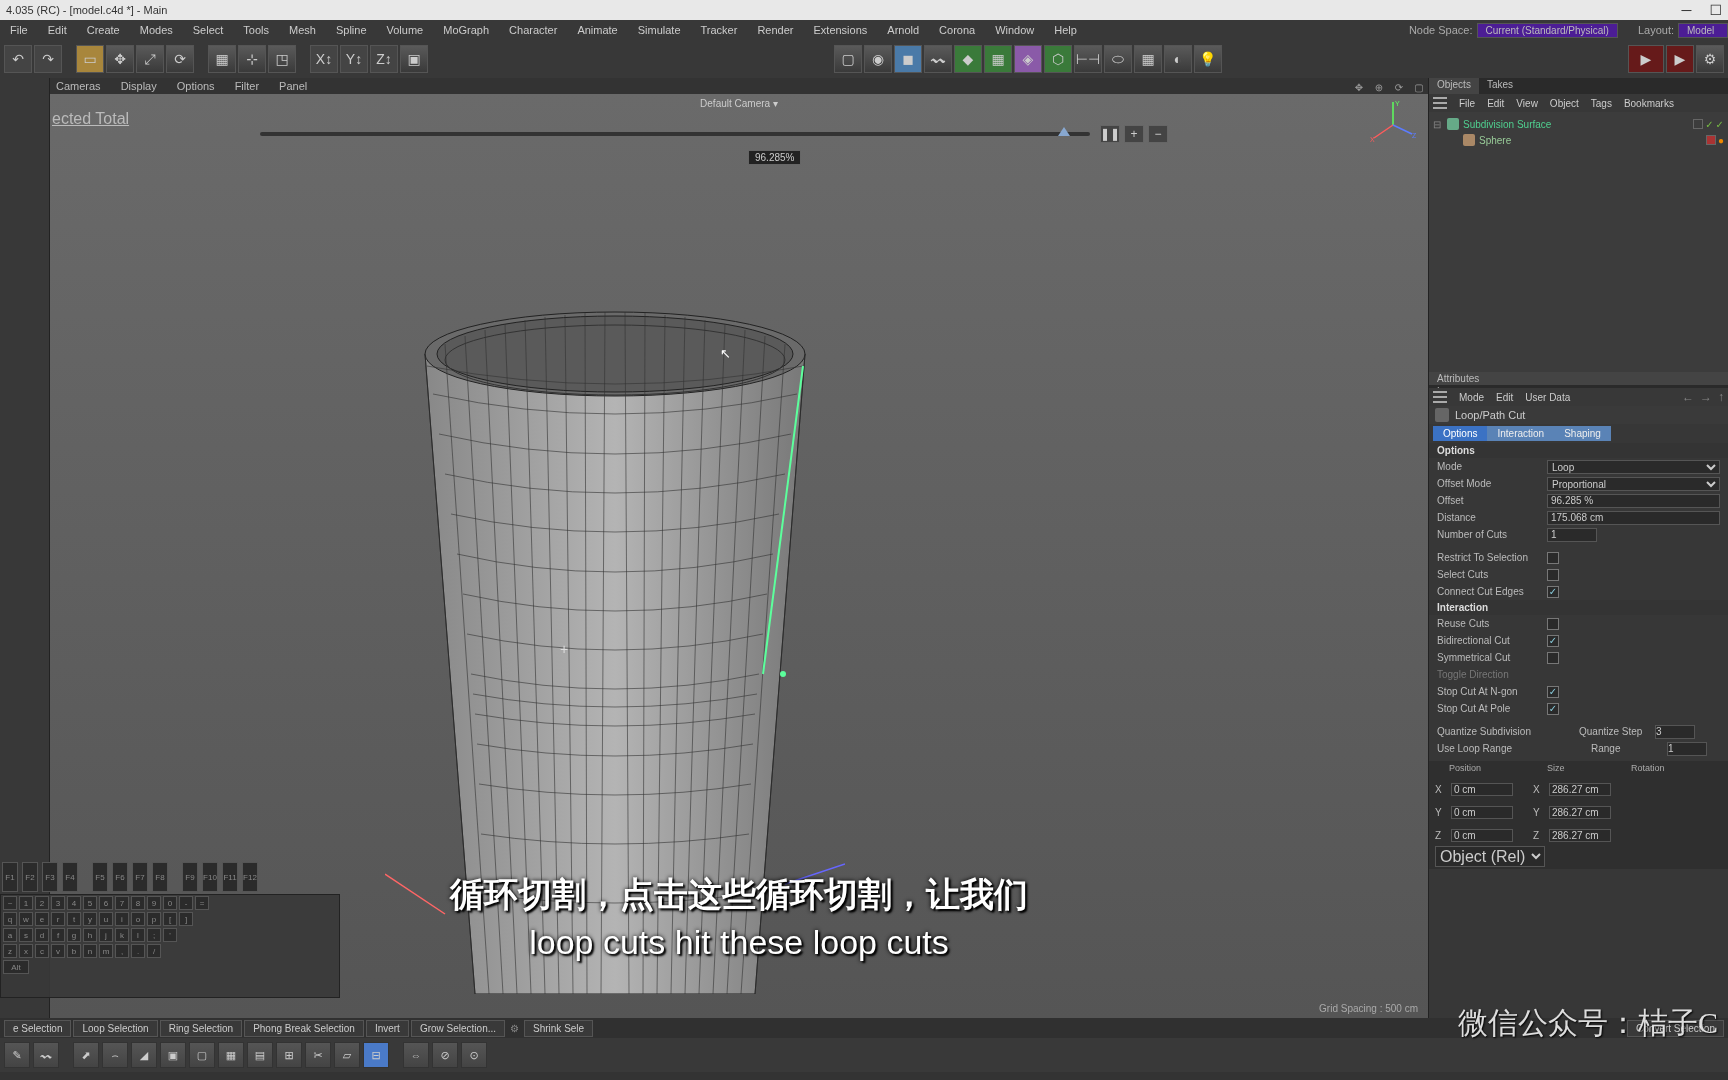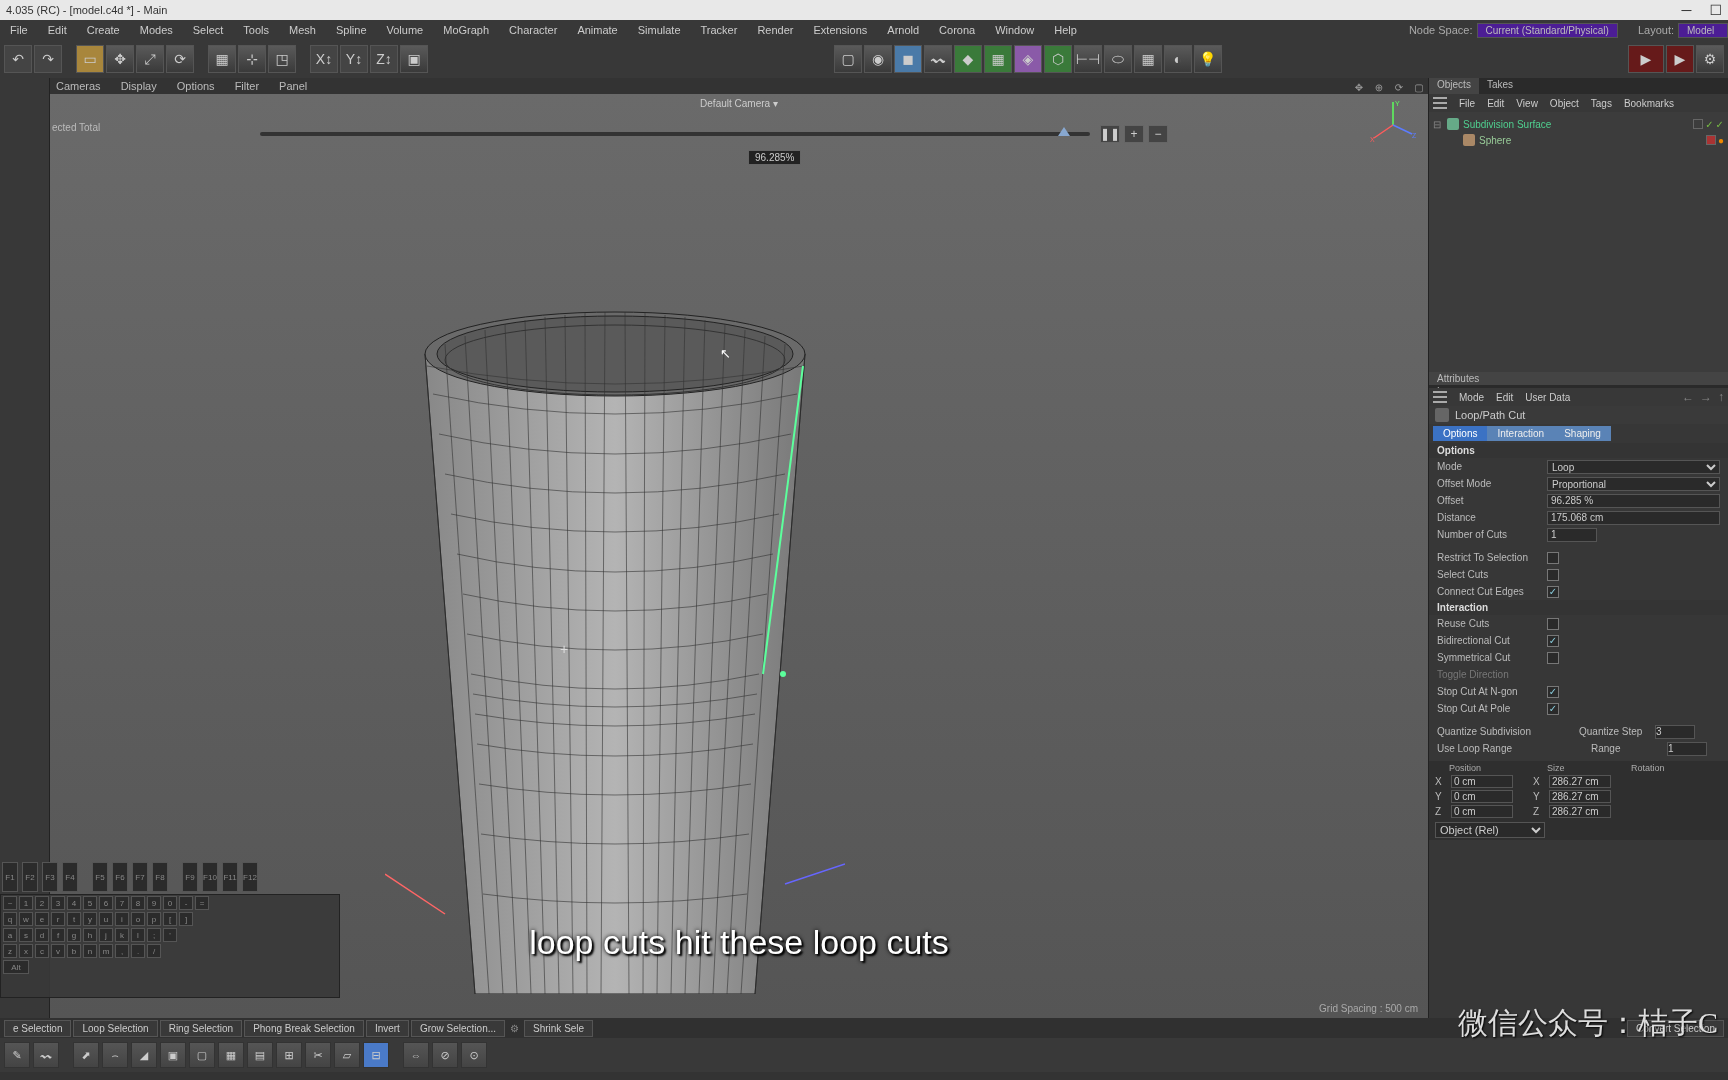--- a/index.html
+++ b/index.html
@@ -80,41 +80,41 @@
 .prow input[type=text] { width: 100%; background: #2a2a2a; border: 1px solid #555; color: #ccc; font-size: 10px; padding: 0 3px; height: 14px; }
 .prow input.short { width: 50px; }
 .prow select { width: 100%; background: #2a2a2a; border: 1px solid #555; color: #ccc; font-size: 10px; height: 14px; }
 .prow .cb { width: 12px; height: 12px; border: 1px solid #777; background: #2a2a2a; display: inline-flex; align-items: center; justify-content: center; }
 .prow .cb.on::after { content: "✓"; color: #8cd; font-size: 10px; }
 .prow.dim .pl { color: #777; }
 .prow2 { display: flex; align-items: center; padding: 1px 8px; height: 17px; gap: 6px; }
 .prow2 .pl { width: 110px; font-size: 10px; color: #bbb; }
 .prow2 .pl2 { width: 70px; font-size: 10px; color: #bbb; }
 .coordbar { display: flex; background: #2f2f2f; padding: 2px 6px; gap: 20px; font-size: 10px; }
-.cgrp { display: flex; flex-direction: column; gap: 2px; }
+.cgrp { display: flex; flex-direction: column; gap: 10px; }
 .crow { display: flex; align-items: center; gap: 4px; }
 .crow .lbl { width: 12px; color: #bbb; }
 .crow input { width: 62px; background: #2a2a2a; border: 1px solid #555; color: #ccc; font-size: 10px; height: 13px; padding: 0 2px; }
 
 .lowbar { height: 20px; background: #303030; display: flex; align-items: center; font-size: 10px; padding: 0 4px; gap: 2px; }
 .lowbar .sb { padding: 2px 8px; background: #393939; border: 1px solid #555; color: #ccc; }
 .iconrow { height: 34px; background: #393939; display: flex; align-items: center; padding: 0 4px; gap: 3px; }
 .iconrow .ib { width: 26px; height: 26px; background: linear-gradient(#555,#444); border: 1px solid #333; display: flex; align-items: center; justify-content: center; }
 .iconrow .sep { width: 8px; }
 
 .keypanel { position: absolute; left: 0; bottom: 82px; width: 340px; height: 104px; background: rgba(56,56,56,0.9); border: 1px solid #222; }
 .keypanel .r { display: flex; gap: 2px; padding: 1px 2px; }
 .keypanel .k { min-width: 14px; height: 14px; background: #2b2b2b; border: 1px solid #555; font-size: 8px; color: #888; display: flex; align-items: center; justify-content: center; padding: 0 2px; }
 
 .fbar { position: absolute; left: 0; bottom: 186px; display: flex; gap: 4px; padding: 2px; }
 .fbar .fk { width: 16px; height: 30px; background: #2b2b2b; border: 1px solid #555; font-size: 8px; color: #888; display: flex; align-items: center; justify-content: center; }
 
 .cup { position: absolute; left: 335px; top: 200px; width: 460px; height: 700px; }
 
-.seltxt { position: absolute; left: 2px; top: 28px; color: #bbb; font-size: 10px; }
+.seltxt { position: absolute; left: 2px; top: 16px; color: #bbb; font-size: 16px; text-decoration: underline; }
 </style>
 </head>
 <body>
 
 <div class="titlebar">
   <span>4.035 (RC) - [model.c4d *] - Main</span>
   <div class="wbtns">
     <span>─</span>
     <span>☐</span>
   </div>
@@ -283,20 +283,21 @@
         <line x1="418" y1="72" x2="378" y2="380" stroke="#5cff9c" stroke-width="2"></line>
         <circle cx="398" cy="380" r="3" fill="#5cff9c"></circle>
         <text x="175" y="360" fill="#ddd" font-size="14">+</text>
         <line x1="0" y1="580" x2="60" y2="620" stroke="#ff6666" stroke-width="1.5"></line>
         <line x1="400" y1="590" x2="460" y2="570" stroke="#6666ff" stroke-width="1.5"></line>
       </svg>
 
       <div class="gridspc">Grid Spacing : 500 cm</div>
       <div style="position:absolute;left:670px;top:252px;font-size:13px;color:#fff">↖</div>
 
+      <div class="subtitle-cn">循环切割，点击这些循环切割，让我们</div>
       <div class="subtitle-en">loop cuts hit these loop cuts</div>
     </div>
   </div>
 
   <div class="right">
     <div class="rtabs">
       <div class="rtab on">Objects</div>
       <div class="rtab">Takes</div>
     </div>
     <div class="rmenu">
@@ -467,21 +468,21 @@
           <div class="crow">
               <span class="lbl">Z</span>
               <input value="286.27 cm" style="">
             </div>
         </div>
         <div class="cgrp">
           <span style="font-size:9px;color:#aaa">Rotation</span>
         </div>
       </div>
       <div style="padding:2px 6px;background:#2f2f2f">
-        <select style="width:110px;background:#2a2a2a;border:1px solid #555;color:#ccc;font-size:11px"><option>Object (Rel)</option></select>
+        <select style="width:110px;background:#2a2a2a;border:1px solid #555;color:#ccc;font-size:16px"><option>Object (Rel)</option></select>
       </div>
     </div>
   </div>
 </div>
 
 <div class="lowbar">
   <span class="sb">e Selection</span>
   <span class="sb">Loop Selection</span>
   <span class="sb">Ring Selection</span>
   <span class="sb">Phong Break Selection</span>

